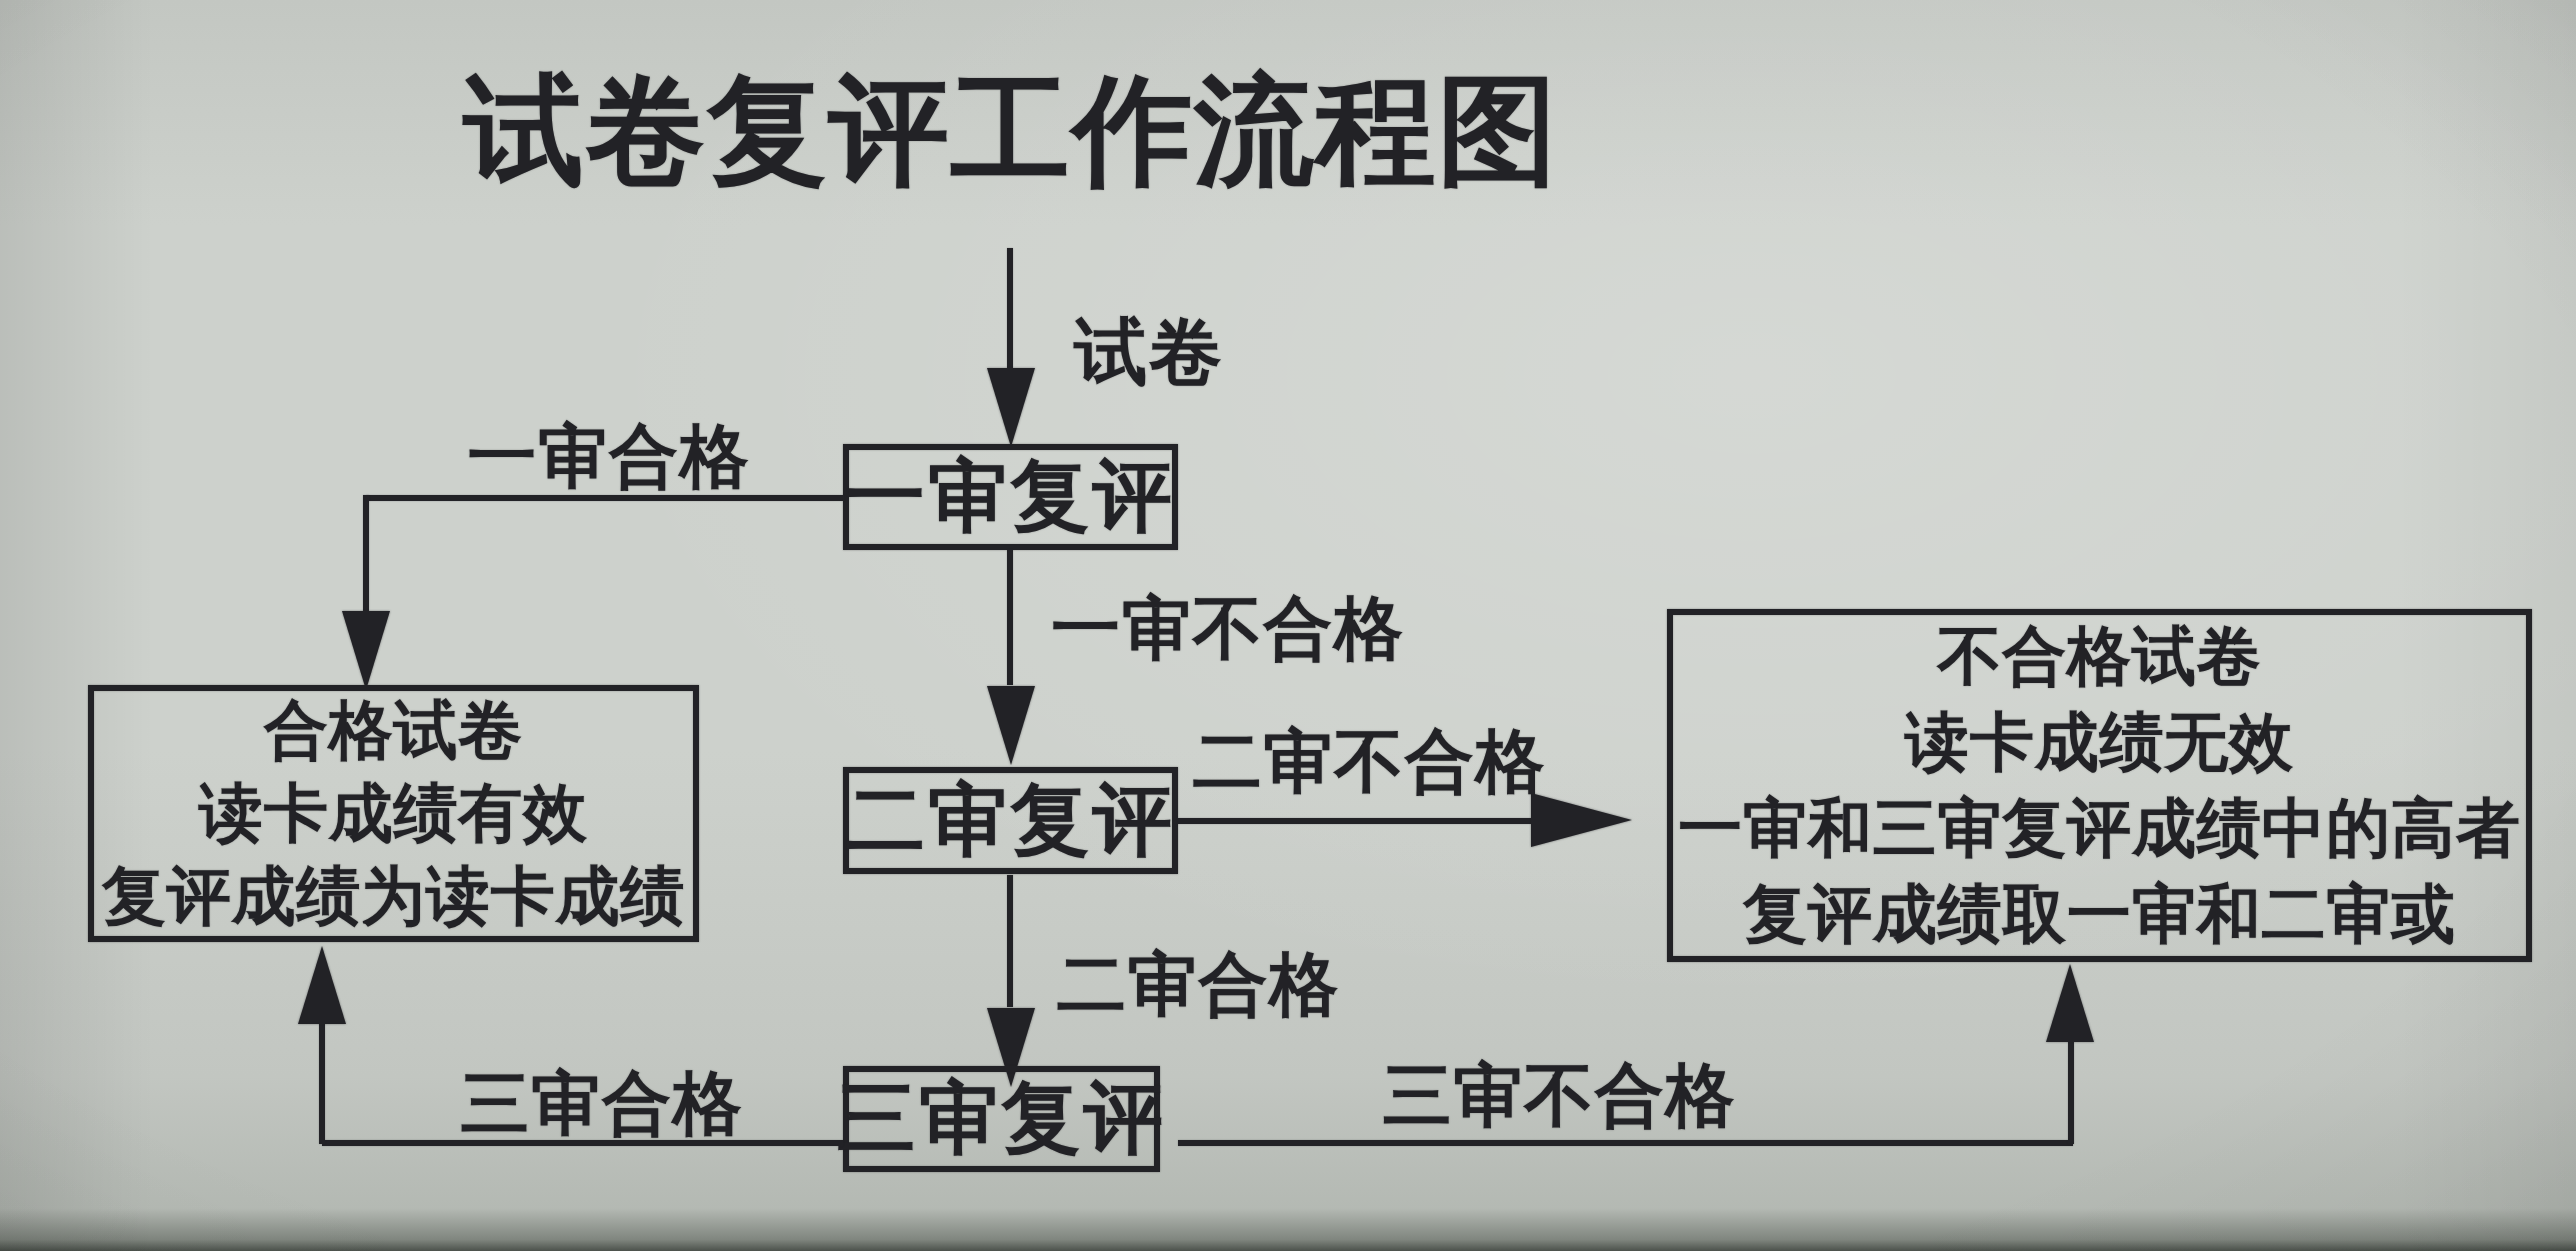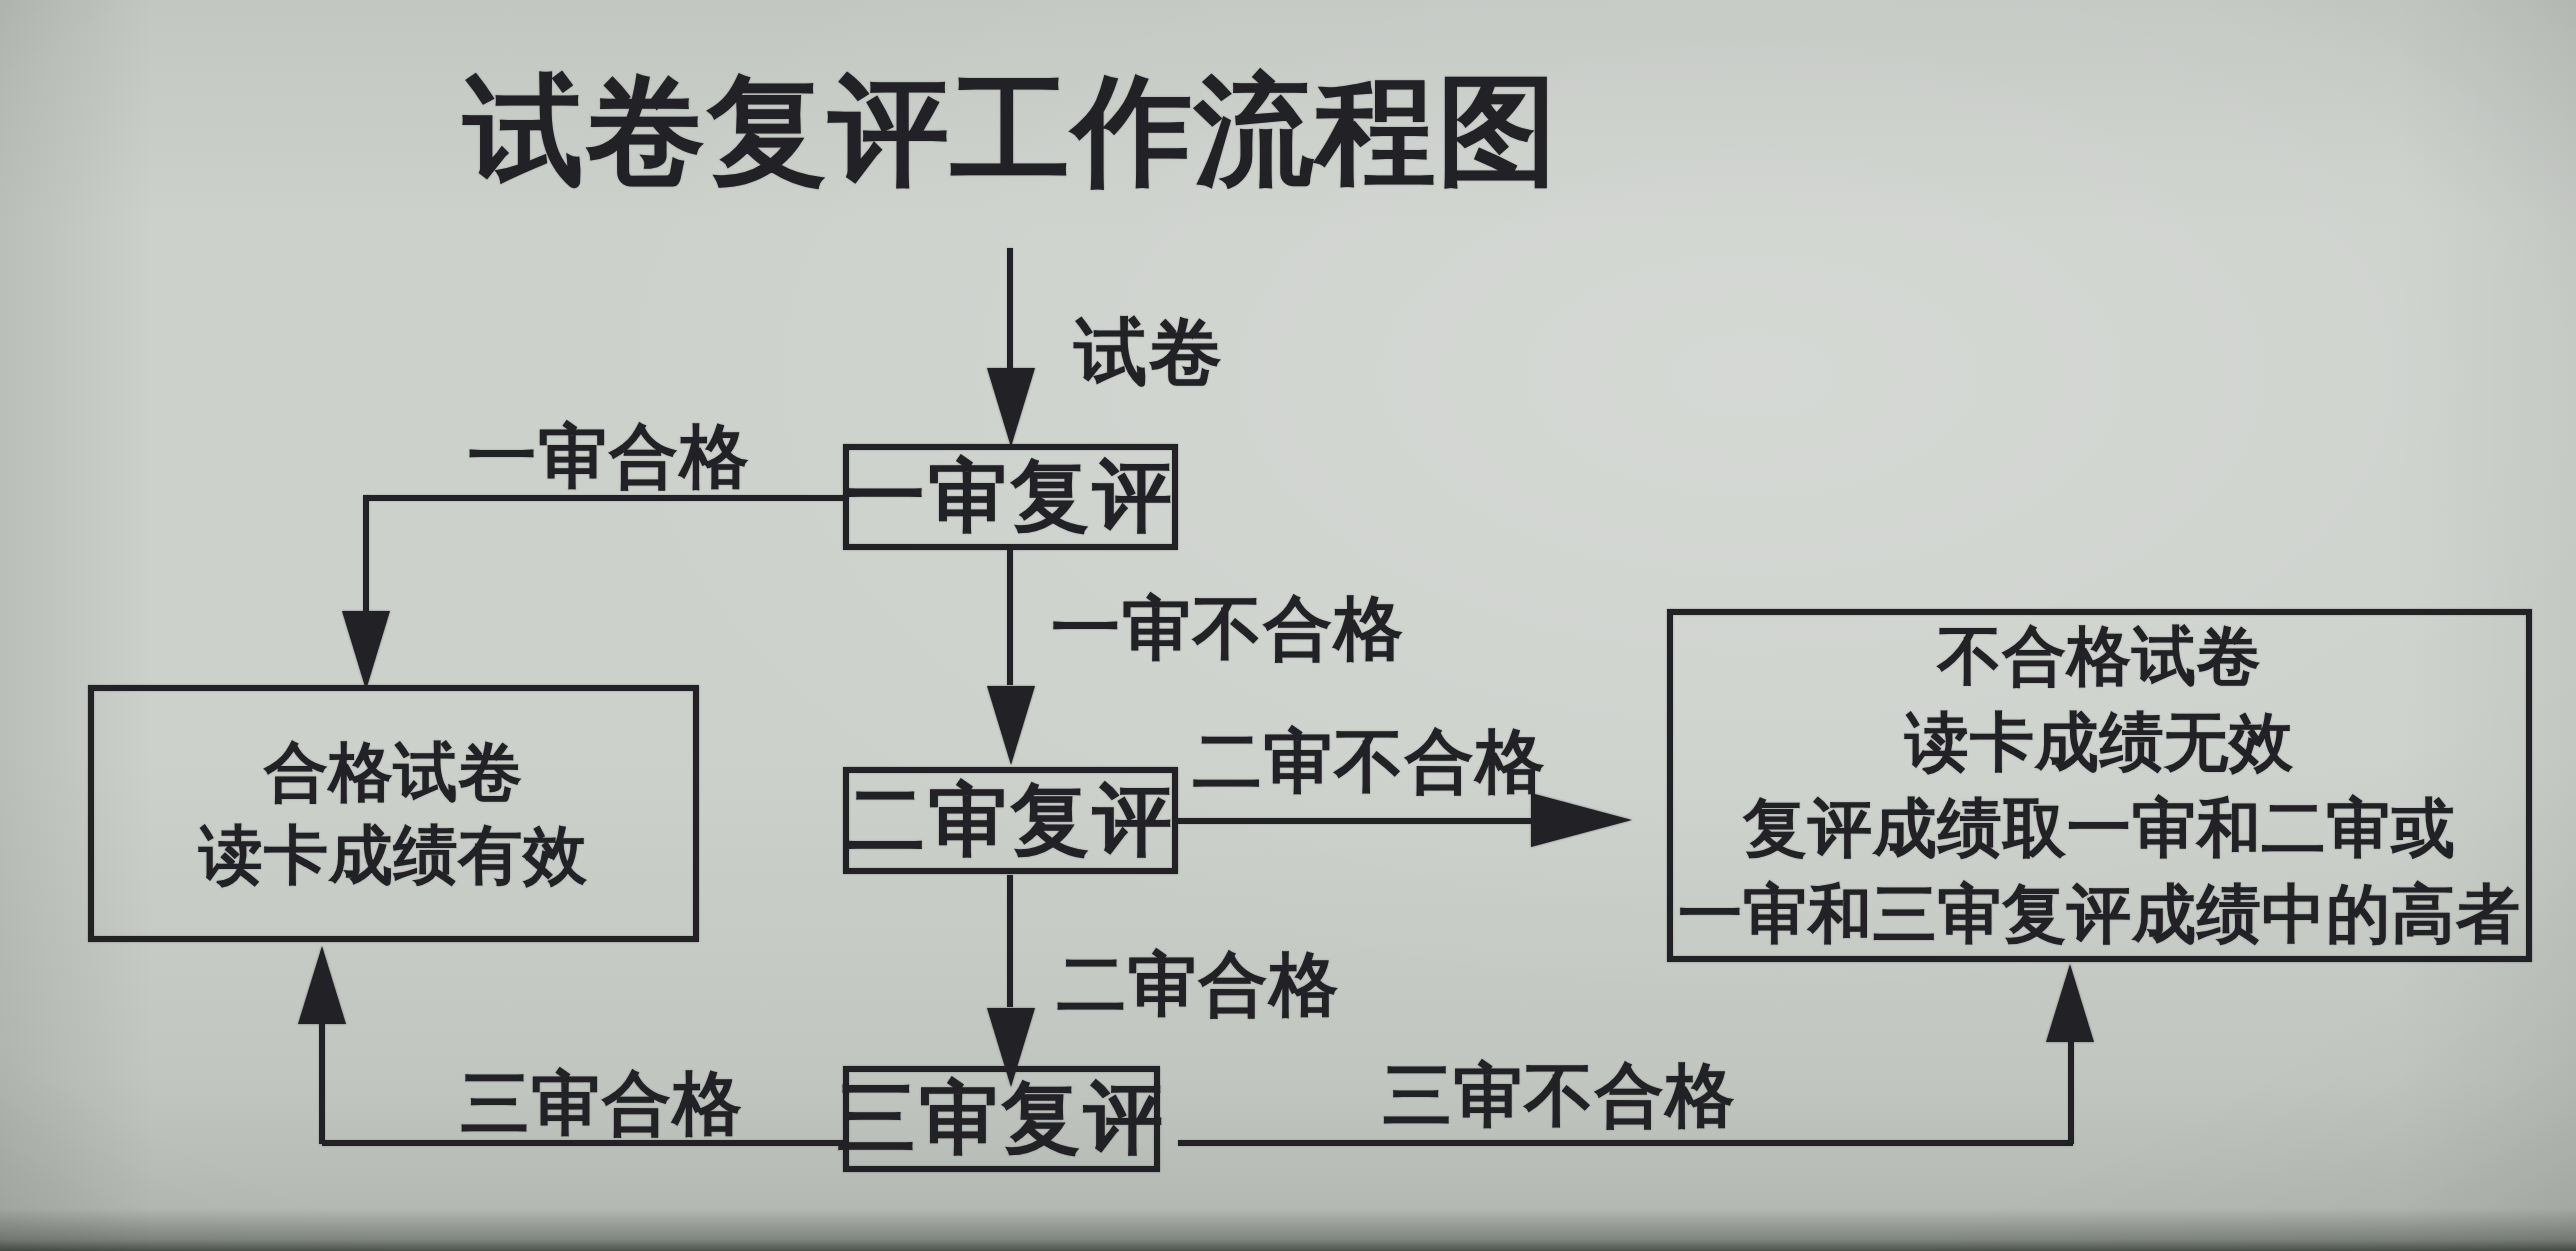--- a/index.html
+++ b/index.html
@@ -95,23 +95,24 @@
   <div class="lbl ink-text" style="left:437px;top:1058px;width:330px;">三审合格</div>
 
   <div class="hline" style="left:1178px;top:1140px;width:895px;"></div>
   <div class="vline" style="left:2068px;top:1038px;height:106px;"></div>
   <div class="arr arr-up" style="left:2046px;top:964px;"></div>
   <div class="lbl ink-text" style="left:1378px;top:1050px;width:363px;">三审不合格</div>
 
   <div class="box multi-line ink-text" style="left:51px;top:685px;width:611px;height:257px;">
     <span class="bline">合格试卷</span>
     <span class="bline">读卡成绩有效</span>
+    <span class="bline">复评成绩为读卡成绩</span>
   </div>
 
   <div class="box multi-line ink-text" style="left:1630px;top:609px;width:865px;height:353px;line-height:86px;">
     <span class="bline">不合格试卷</span>
     <span class="bline">读卡成绩无效</span>
+    <span class="bline">一审和三审复评成绩中的高者</span>
     <span class="bline">复评成绩取一审和二审或</span>
-    <span class="bline">一审和三审复评成绩中的高者</span>
   </div>
 
 </div>
 
 
 </body></html>

